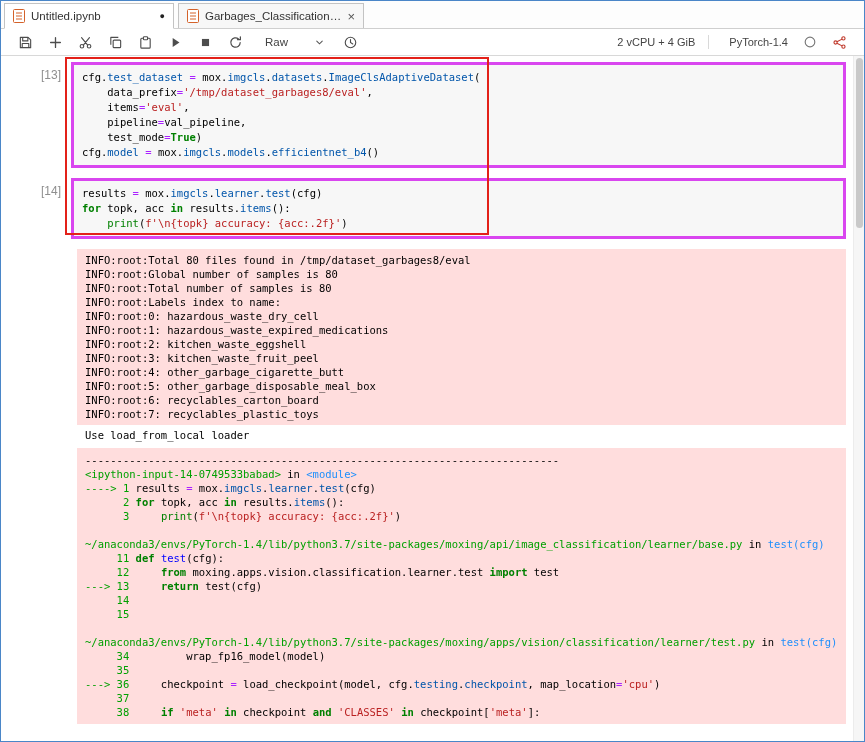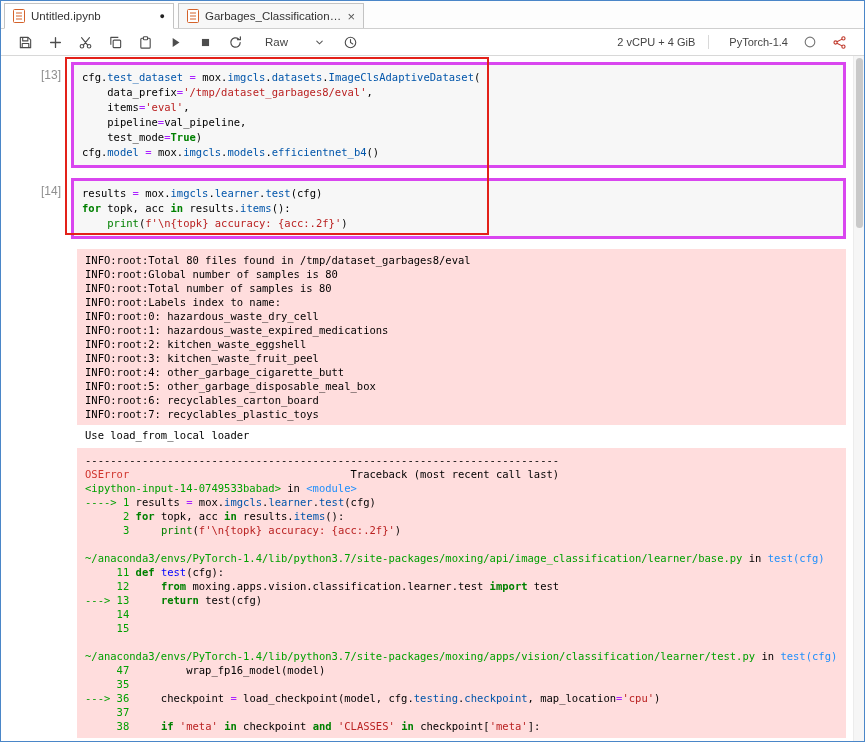--- a/index.html
+++ b/index.html
@@ -208,35 +208,34 @@
             <div class="cline">INFO:root:2: kitchen_waste_eggshell</div>
             <div class="cline">INFO:root:3: kitchen_waste_fruit_peel</div>
             <div class="cline">INFO:root:4: other_garbage_cigarette_butt</div>
             <div class="cline">INFO:root:5: other_garbage_disposable_meal_box</div>
             <div class="cline">INFO:root:6: recyclables_carton_board</div>
             <div class="cline">INFO:root:7: recyclables_plastic_toys</div>
           </div>
         <div class="stdout">Use load_from_local loader</div>
         <div class="traceback">
             <div class="cline"><span class="tk-p">---------------------------------------------------------------------------</span></div>
-            <div class="cline"><span class="tk-r">OSError</span><span class="tk-p">                                   Traceback (most recent call last)</span></div>
             <div class="cline"><span class="tk-g">&lt;ipython-input-14-0749533babad&gt;</span><span class="tk-p"> in </span><span class="tk-c">&lt;module&gt;</span></div>
             <div class="cline"><span class="tk-g">----&gt; 1</span><span class="tk-p"> results </span><span class="tk-o">=</span><span class="tk-p"> mox.</span><span class="tk-a">imgcls</span><span class="tk-p">.</span><span class="tk-a">learner</span><span class="tk-p">.</span><span class="tk-a">test</span><span class="tk-p">(cfg)</span></div>
             <div class="cline"><span class="tk-g">      2</span><span class="tk-p"> </span><span class="tk-k">for</span><span class="tk-p"> topk, acc </span><span class="tk-k">in</span><span class="tk-p"> results.</span><span class="tk-a">items</span><span class="tk-p">():</span></div>
             <div class="cline"><span class="tk-g">      3</span><span class="tk-p">     </span><span class="tk-b">print</span><span class="tk-p">(</span><span class="tk-s">f'\n{topk} accuracy: {acc:.2f}'</span><span class="tk-p">)</span></div>
             <div class="cline">&nbsp;</div>
             <div class="cline"><span class="tk-g">~/anaconda3/envs/PyTorch-1.4/lib/python3.7/site-packages/moxing/api/image_classification/learner/base.py</span><span class="tk-p"> in </span><span class="tk-c">test(cfg)</span></div>
             <div class="cline"><span class="tk-g">     11</span><span class="tk-p"> </span><span class="tk-k">def</span><span class="tk-p"> </span><span class="tk-d">test</span><span class="tk-p">(cfg):</span></div>
             <div class="cline"><span class="tk-g">     12</span><span class="tk-p">     </span><span class="tk-k">from</span><span class="tk-p"> moxing.apps.vision.classification.learner.test </span><span class="tk-k">import</span><span class="tk-p"> test</span></div>
             <div class="cline"><span class="tk-g">---&gt; 13</span><span class="tk-p">     </span><span class="tk-k">return</span><span class="tk-p"> test(cfg)</span></div>
             <div class="cline"><span class="tk-g">     14</span></div>
             <div class="cline"><span class="tk-g">     15</span></div>
             <div class="cline">&nbsp;</div>
             <div class="cline"><span class="tk-g">~/anaconda3/envs/PyTorch-1.4/lib/python3.7/site-packages/moxing/apps/vision/classification/learner/test.py</span><span class="tk-p"> in </span><span class="tk-c">test(cfg)</span></div>
-            <div class="cline"><span class="tk-g">     47</span><span class="tk-p">         wrap_fp16_model(model)</span></div>
+            <div class="cline"><span class="tk-g">     34</span><span class="tk-p">         wrap_fp16_model(model)</span></div>
             <div class="cline"><span class="tk-g">     35</span></div>
             <div class="cline"><span class="tk-g">---&gt; 36</span><span class="tk-p">     checkpoint </span><span class="tk-o">=</span><span class="tk-p"> load_checkpoint(model, cfg.</span><span class="tk-a">testing</span><span class="tk-p">.</span><span class="tk-a">checkpoint</span><span class="tk-p">, map_location</span><span class="tk-o">=</span><span class="tk-s">'cpu'</span><span class="tk-p">)</span></div>
             <div class="cline"><span class="tk-g">     37</span></div>
             <div class="cline"><span class="tk-g">     38</span><span class="tk-p">     </span><span class="tk-k">if</span><span class="tk-p"> </span><span class="tk-s">'meta'</span><span class="tk-p"> </span><span class="tk-k">in</span><span class="tk-p"> checkpoint </span><span class="tk-k">and</span><span class="tk-p"> </span><span class="tk-s">'CLASSES'</span><span class="tk-p"> </span><span class="tk-k">in</span><span class="tk-p"> checkpoint[</span><span class="tk-s">'meta'</span><span class="tk-p">]:</span></div>
           </div>
       </div>
     </div>
 
     <div class="annotation"></div>
 

